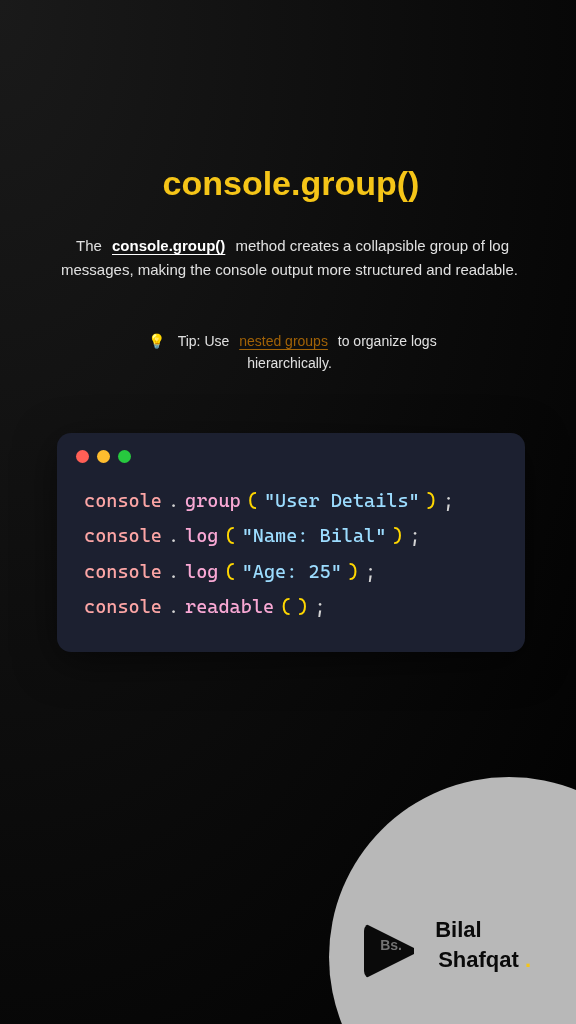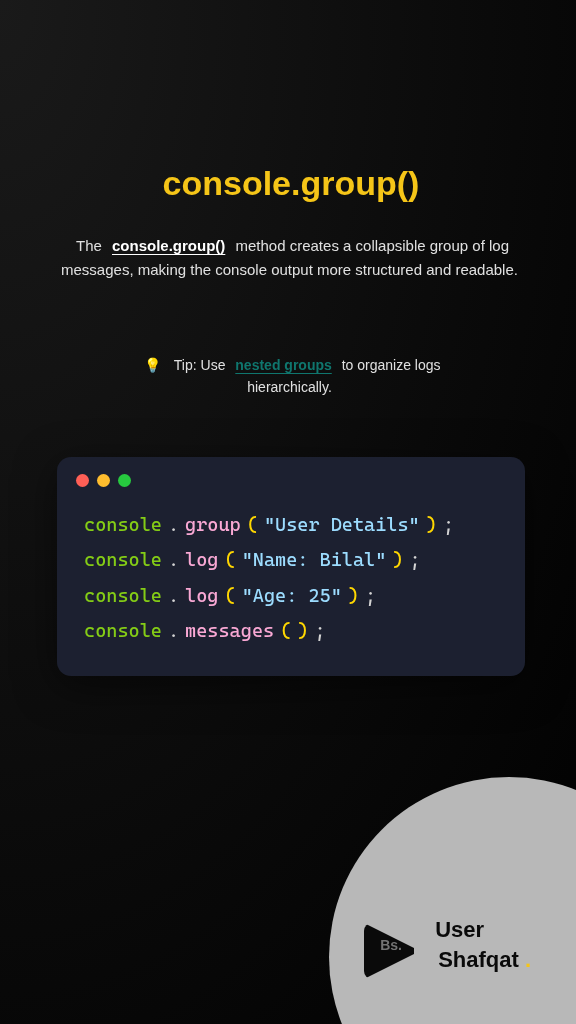--- a/index.html
+++ b/index.html
@@ -27,21 +27,21 @@
       font-size: 34px;
       font-weight: 700;
       margin-bottom: 28px;
     }
 
     .description {
       color: #e0e0e0;
       font-size: 15px;
       line-height: 1.6;
       padding: 0 48px;
-      margin-bottom: 72px;
+      margin-bottom: 48px;
     }
 
     .description .bold-underline {
       font-weight: 700;
       color: #ffffff;
       text-decoration: underline;
       text-underline-offset: 3px;
     }
 
     .tip {
@@ -50,22 +50,22 @@
       line-height: 1.6;
       padding: 0 120px;
       margin-bottom: 58px;
     }
 
     .tip .bulb {
       margin-right: 2px;
     }
 
     .tip .bold-underline {
-      font-weight: 700;
-      color: #0f766e;
+      font-weight: 400;
+      color: #a16207;
       text-decoration: underline;
       text-underline-offset: 3px;
     }
 
     .code-window {
       margin: 0 48px;
       background: #1c2030;
       border-radius: 14px;
       overflow: hidden;
       text-align: left;
@@ -92,21 +92,21 @@
       padding: 6px 18px 24px 18px;
       font-family: 'SF Mono', Monaco, 'Cascadia Code', 'Courier New', monospace;
       font-size: 19px;
       line-height: 1.55;
     }
 
     .code-line {
       white-space: nowrap;
     }
 
-    .c-fn { color: #84cc16; }
+    .c-fn { color: #fca5a5; }
     .c-dot { color: #d4d4d4; }
     .c-method { color: #f9a8d4; }
     .c-paren { color: #ffd700; }
     .c-str { color: #9cdcfe; }
     .c-semi { color: #d4d4d4; }
 
     .corner-circle {
       position: absolute;
       bottom: -110px;
       right: -110px;
@@ -184,29 +184,29 @@
   <div class="code-window">
     <div class="window-header">
       <span class="dot dot-red"></span>
       <span class="dot dot-yellow"></span>
       <span class="dot dot-green"></span>
     </div>
     <div class="code">
       <div class="code-line"><span class="c-fn">console</span><span class="c-dot">.</span><span class="c-method">group</span><span class="c-paren">(</span><span class="c-str">"User Details"</span><span class="c-paren">)</span><span class="c-semi">;</span></div>
       <div class="code-line"><span class="c-fn">console</span><span class="c-dot">.</span><span class="c-method">log</span><span class="c-paren">(</span><span class="c-str">"Name: Bilal"</span><span class="c-paren">)</span><span class="c-semi">;</span></div>
       <div class="code-line"><span class="c-fn">console</span><span class="c-dot">.</span><span class="c-method">log</span><span class="c-paren">(</span><span class="c-str">"Age: 25"</span><span class="c-paren">)</span><span class="c-semi">;</span></div>
-      <div class="code-line"><span class="c-fn">console</span><span class="c-dot">.</span><span class="c-method">messages</span><span class="c-paren">(</span><span class="c-paren">)</span><span class="c-semi">;</span></div>
+      <div class="code-line"><span class="c-fn">console</span><span class="c-dot">.</span><span class="c-method">readable</span><span class="c-paren">(</span><span class="c-paren">)</span><span class="c-semi">;</span></div>
     </div>
   </div>
 </div>
 
 <div class="corner-circle"></div>
 
 <div class="brand">
   <div class="brand-icon">
     <div class="brand-triangle"></div>
     <span class="brand-bs">Bs.</span>
   </div>
   <div class="brand-text">
-    <span class="brand-name">User</span>
+    <span class="brand-name">Bilal</span>
     <span class="brand-name"><span>Shafqat</span><span class="brand-dot-span">.</span></span>
   </div>
 </div>
 
 </body></html>

